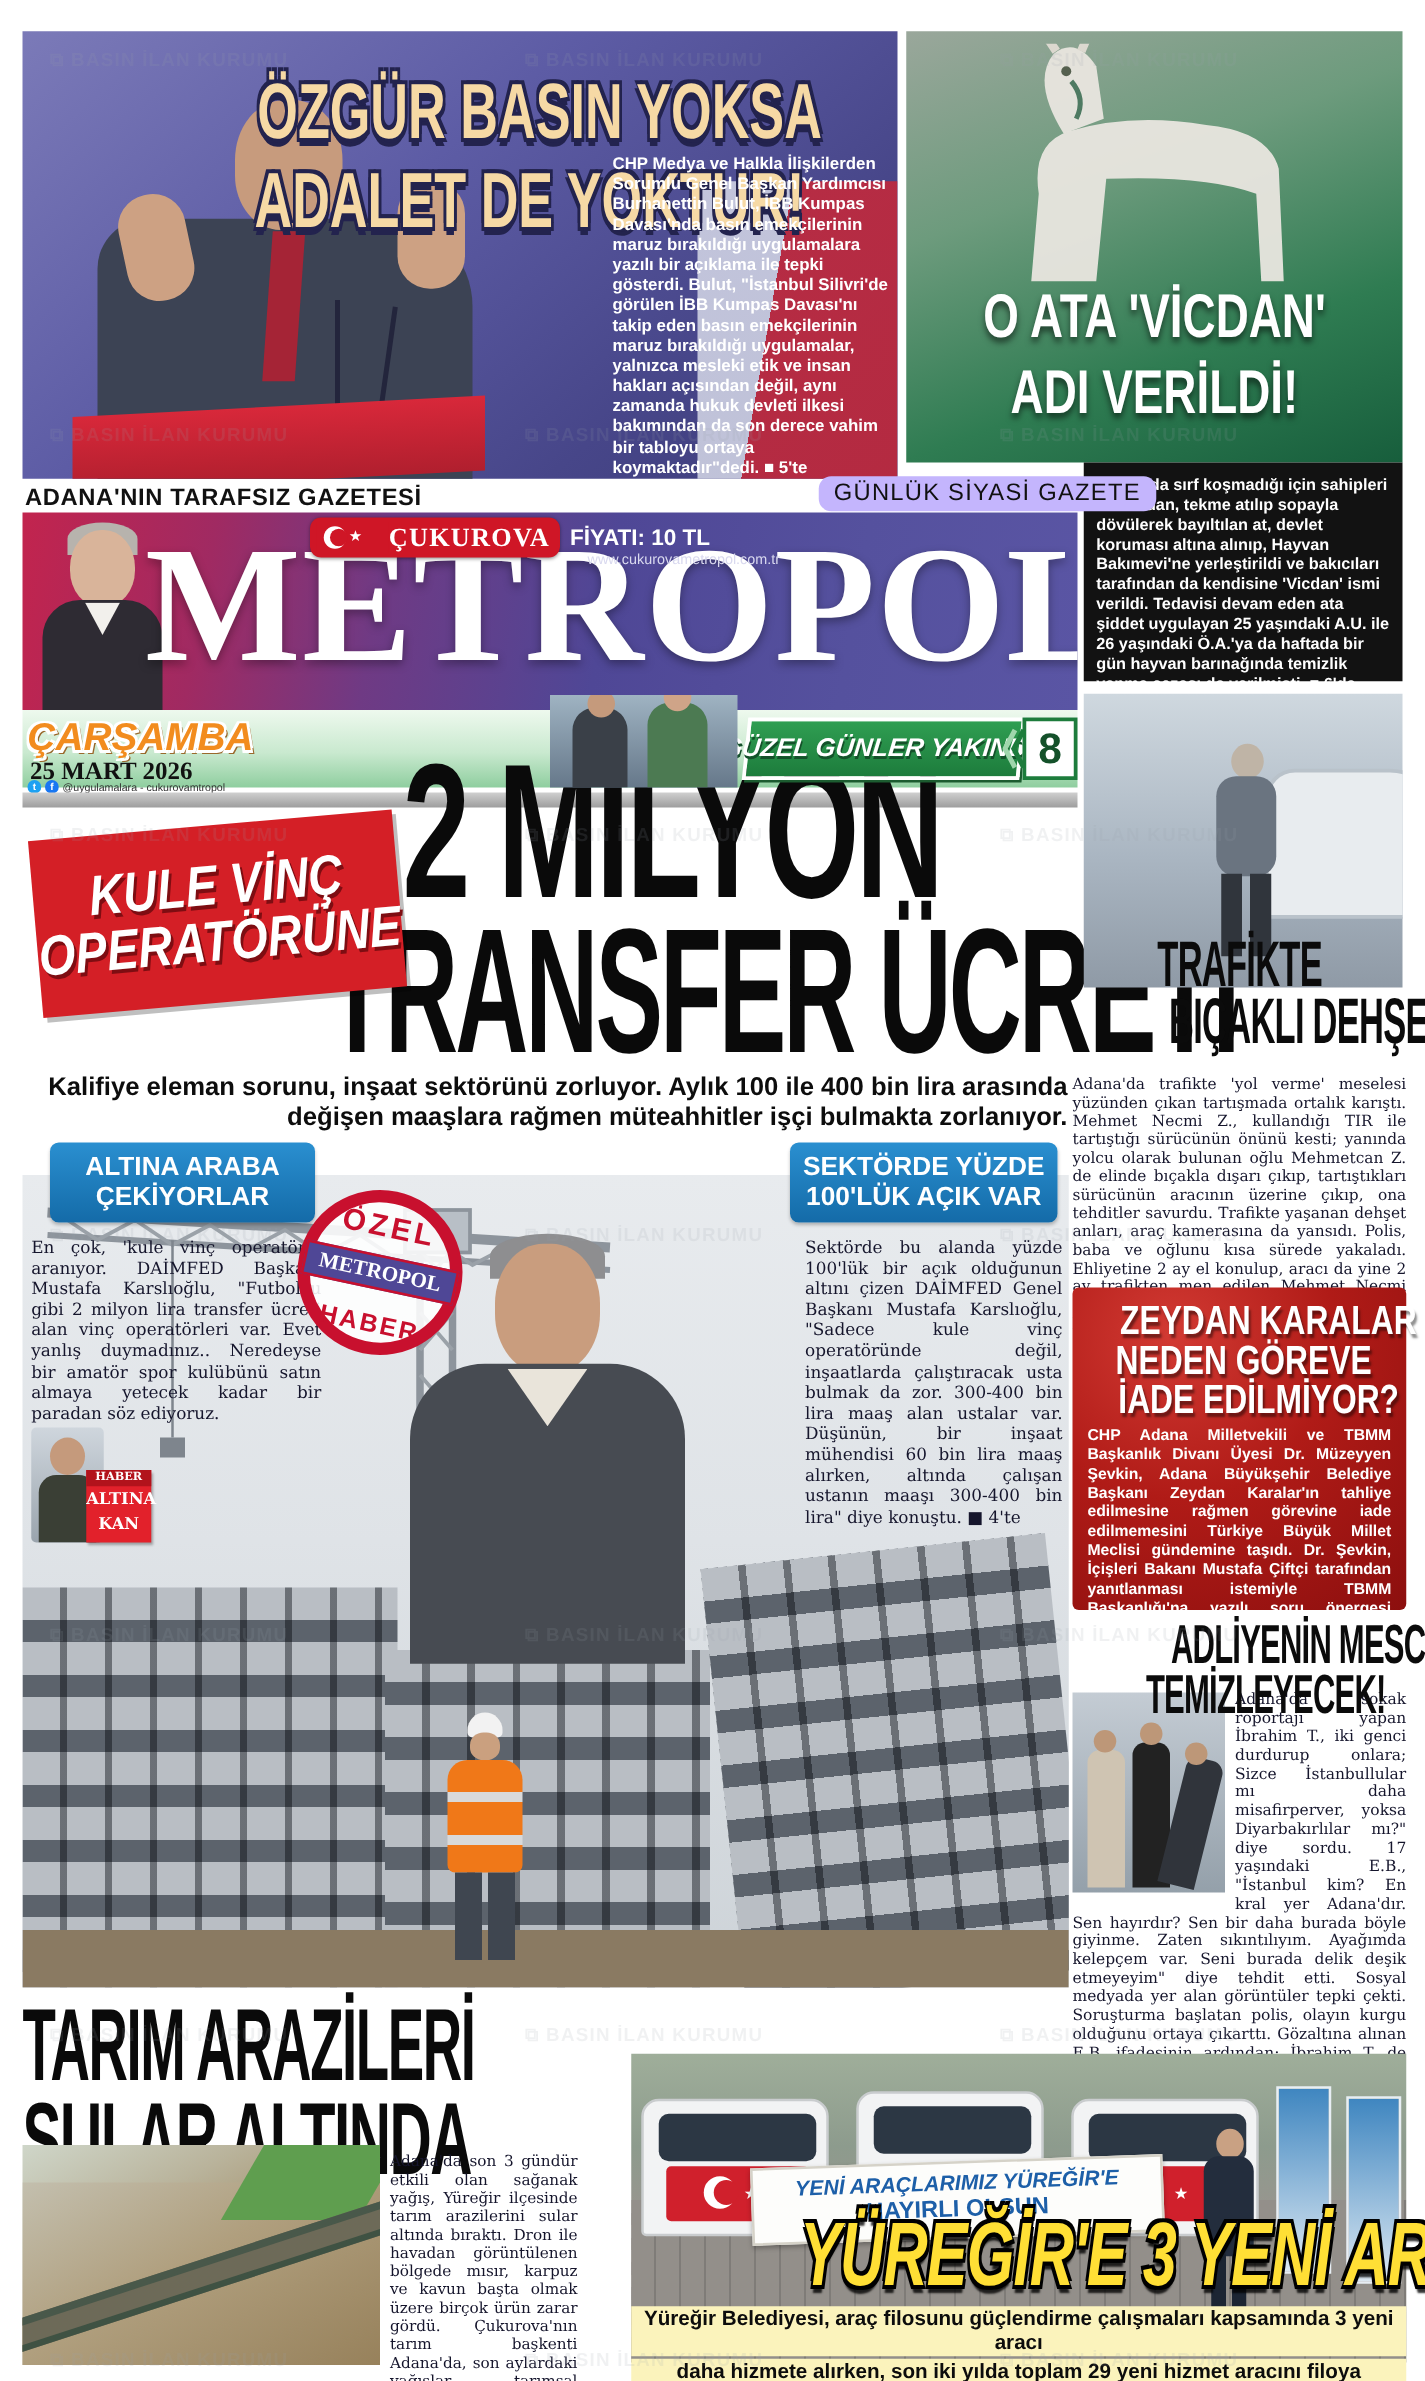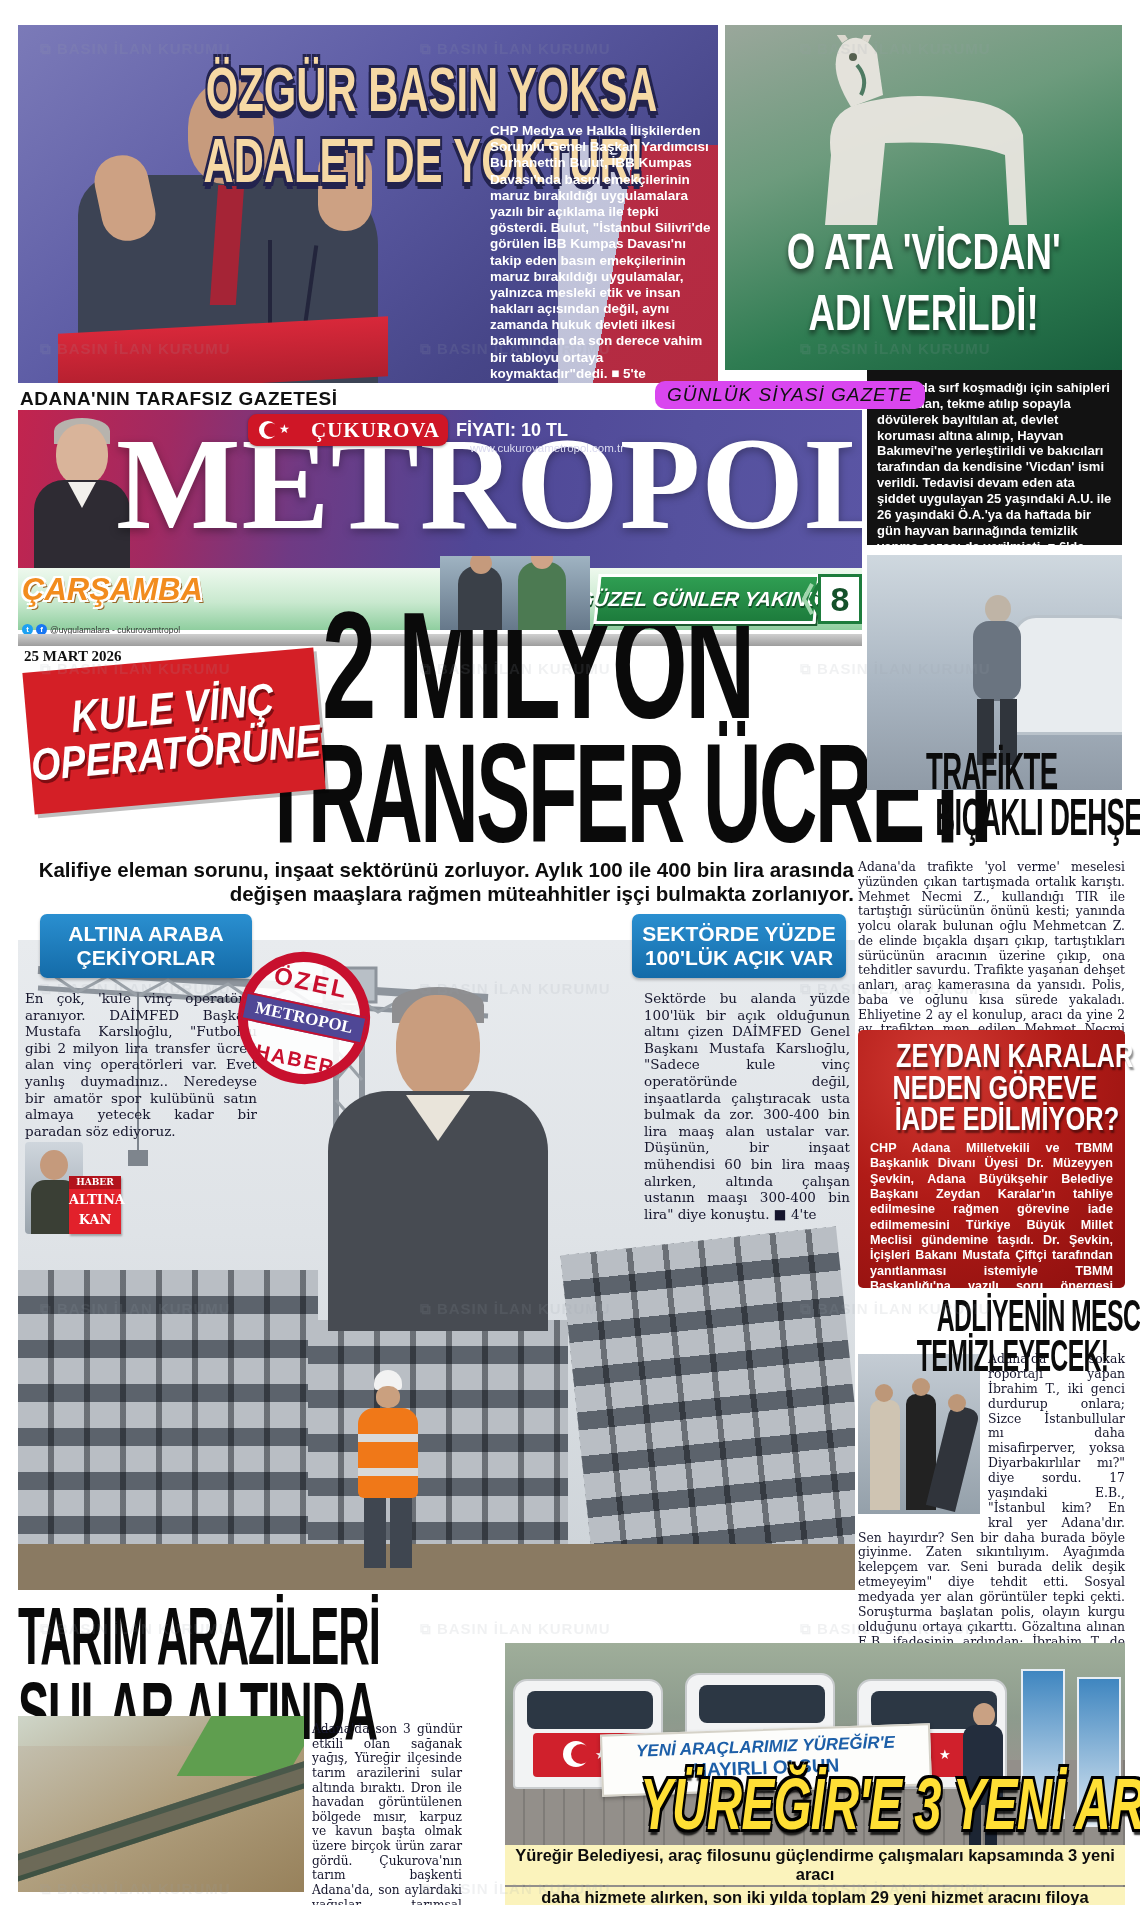--- a/index.html
+++ b/index.html
@@ -32,22 +32,22 @@
   .horse { left:725px; top:25px; width:397px; height:345px; overflow:hidden;
            background:linear-gradient(160deg,#9aa79b 0%,#6d9b7d 35%,#2f7c52 70%,#175e3c 100%); }
   .horse-svg { left:40px; top:10px; }
   .horse-headline { left:0; top:198px; width:397px; text-align:center; z-index:3; }
   .horse-headline .cond { color:#fff; font-weight:bold; text-shadow:0 4px 6px rgba(0,0,0,.55); }
   .horse-caption { left:867px; top:370px; width:255px; height:175px; background:#121212;
                    color:#fff; font-weight:bold; font-size:13px; line-height:1.22; padding:10px 10px; }
 
   
   .tagline-left  { left:20px; top:388px; font-weight:bold; font-size:19px; color:#111; letter-spacing:.5px; }
-  .tagline-right { left:655px; top:381px; background:#d946ef; border-radius:10px; padding:3px 12px;
-                   font-size:19px; color:#111; letter-spacing:1px;font-style:italic; }
+  .tagline-right { left:655px; top:381px; background:#c4b5fd; border-radius:10px; padding:3px 12px;
+                   font-size:19px; color:#111; letter-spacing:1px; }
   .masthead { left:18px; top:410px; width:844px; height:158px; overflow:hidden;
       background:linear-gradient(100deg,#c2244e 0%,#a02a62 18%,#6f3a84 34%,#4f4796 55%,#55519e 78%,#5a55a4 100%); }
   .ataturk { left:10px; top:8px; width:105px; height:150px; }
   .ataturk .head { left:28px; top:6px; width:52px; height:62px; border-radius:48%; background:#d9b49a; }
   .ataturk .hair { left:26px; top:0px; width:56px; height:26px; border-radius:50% 50% 0 0; background:#b7b3ad; }
   .ataturk .body { left:6px; top:62px; width:96px; height:90px; border-radius:30px 30px 0 0; background:#2e2b33; }
   .ataturk .collar { left:40px; top:64px; width:28px; height:26px; background:#f2f0ec; clip-path:polygon(0 0,100% 0,50% 100%); }
   .brand-badge { left:230px; top:4px; width:200px; height:32px; background:#cf1626; border-radius:9px;
                  display:flex; align-items:center; z-index:3; box-shadow:0 1px 3px rgba(0,0,0,.4); }
   .brand-badge .flag { width:58px; height:24px; margin-left:5px; position:relative; background:#cf1626; }
@@ -59,21 +59,21 @@
   .mast-site  { left:452px; top:32px; color:#d9d9ef; font-size:11.5px; z-index:3;}
   .brand { left:98px; top:8px; width:746px; text-align:center; color:#fff;
            font-family:"Liberation Serif",serif; font-weight:bold; font-size:132px; line-height:1;
            letter-spacing:1px; z-index:2; text-shadow:0 3px 8px rgba(0,0,0,.35); }
 
   
   .datestrip { left:18px; top:568px; width:844px; height:62px;
                background:linear-gradient(180deg,#eef9ee 0%,#c9e9cf 55%,#8fce9f 100%); }
   .day { left:4px; top:4px; font-size:31px; font-weight:bold; font-style:italic; color:#f28c1e;
          text-shadow:2px 2px 0 #fff,-2px 2px 0 #fff,2px -2px 0 #fff,-2px -2px 0 #fff, 3px 3px 0 #99692c; }
-  .date { left:6px; top:38px; font-family:"Liberation Serif",serif; font-weight:bold; font-size:15px; color:#111;margin-top:42px; }
+  .date { left:6px; top:38px; font-family:"Liberation Serif",serif; font-weight:bold; font-size:20px; color:#111; }
   .social { left:4px; top:56px; display:flex; align-items:center; gap:3px; font-size:8.5px; color:#333; }
   .sicon { width:11px; height:11px; border-radius:50%; color:#fff; font-size:8px; font-weight:bold;
            display:flex; align-items:center; justify-content:center; }
   .menphoto { left:422px; top:-12px; width:150px; height:74px; background:linear-gradient(#9fb3c2,#66788a); overflow:hidden; z-index:3;}
   .man1 { left:18px; top:10px; width:44px; height:64px; border-radius:18px 18px 0 0; background:#3a4048; }
   .man1::before { content:""; position:absolute; left:12px; top:-14px; width:22px; height:22px; border-radius:50%; background:#c59a7c; }
   .man2 { left:78px; top:6px; width:48px; height:68px; border-radius:18px 18px 0 0; background:#4c7a52; }
   .man2::before { content:""; position:absolute; left:13px; top:-15px; width:22px; height:22px; border-radius:50%; background:#cfa488; }
   .banner { left:578px; top:6px; width:222px; height:50px; background:linear-gradient(#2f9e52,#1d7c3c);
             border:3px solid #fff; box-shadow:2px 2px 0 #1c5c30; transform:skewX(-6deg);

